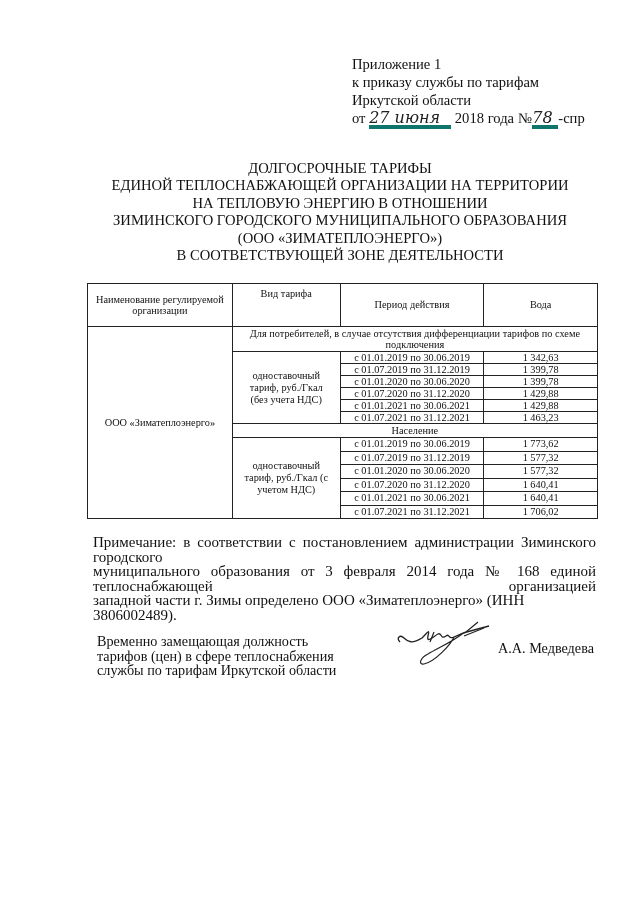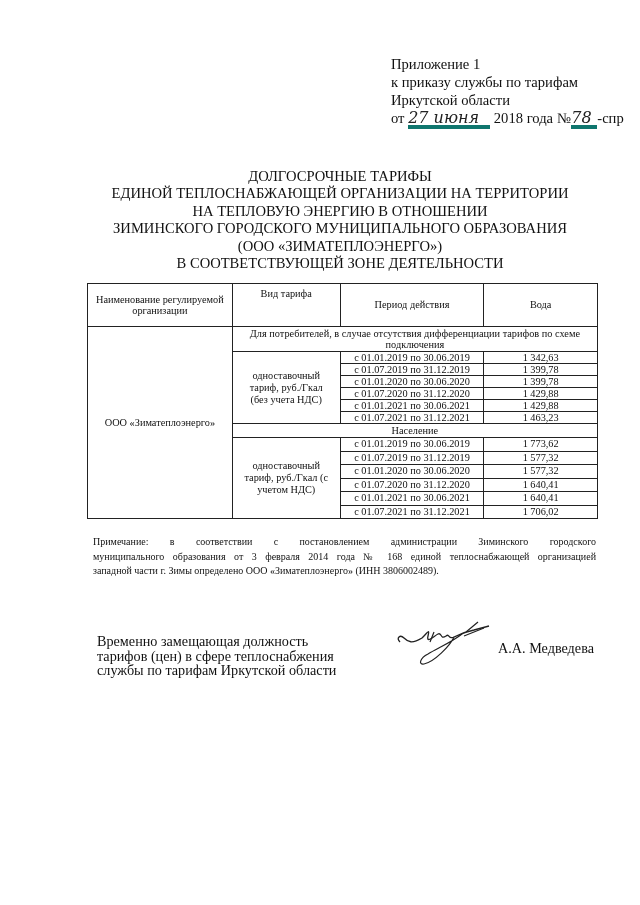--- a/index.html
+++ b/index.html
@@ -1,32 +1,32 @@
 <!DOCTYPE html>
 <html><head>
 <meta charset="utf-8">
 <style>
   html,body{margin:0;padding:0;background:#fff;}
   body{width:640px;height:905px;position:relative;overflow:hidden;color:#111;
        font-family:"Liberation Serif","DejaVu Serif",serif;}
   .abs{position:absolute;}
-  .appendix{left:352px;top:55px;font-size:14.6px;line-height:18px;margin-left:39px;}
+  .appendix{left:352px;top:55px;font-size:14.6px;line-height:18px;}
   .appendix .line{white-space:nowrap;}
   .hand{display:inline-block;border-bottom:4px solid #0f766e;font-style:italic;
         font-family:"DejaVu Serif",serif;font-size:16px;color:#222;text-align:left;line-height:14px;}
-  .title{left:80px;width:520px;top:168px;text-align:center;font-size:14.6px;line-height:17.4px;text-transform:uppercase;}
+  .title{left:80px;width:520px;top:160px;text-align:center;font-size:14.6px;line-height:17.4px;text-transform:uppercase;}
   table.tariffs{position:absolute;left:87px;top:283px;width:511px;border-collapse:collapse;
         font-size:10.3px;line-height:11.5px;}
   table.tariffs td{border:1px solid #222;padding:0 2px;text-align:center;vertical-align:middle;}
   .hdr td{height:38px;}
   .grp td{height:24px;}
   .r1 td{height:11px;line-height:11px;}
   .r2 td{height:12.5px;line-height:12px;}
   .pop td{height:13px;}
-  .note{left:93px;top:535px;width:503px;font-size:10px;line-height:14.6px;text-align:justify;}
+  .note{left:93px;top:535px;width:503px;font-size:15px;line-height:14.6px;text-align:justify;}
   .note .last{text-align:left;}
   .signer{left:97px;top:602px;font-size:14.2px;line-height:14.6px;margin-top:32px;}
   .sig{left:394px;top:612px;}
   .name{left:498px;top:640px;font-size:14.2px;}
 </style>
 </head>
 <body>
 
 <div class="abs appendix">
   <div class="line">Приложение 1</div>

